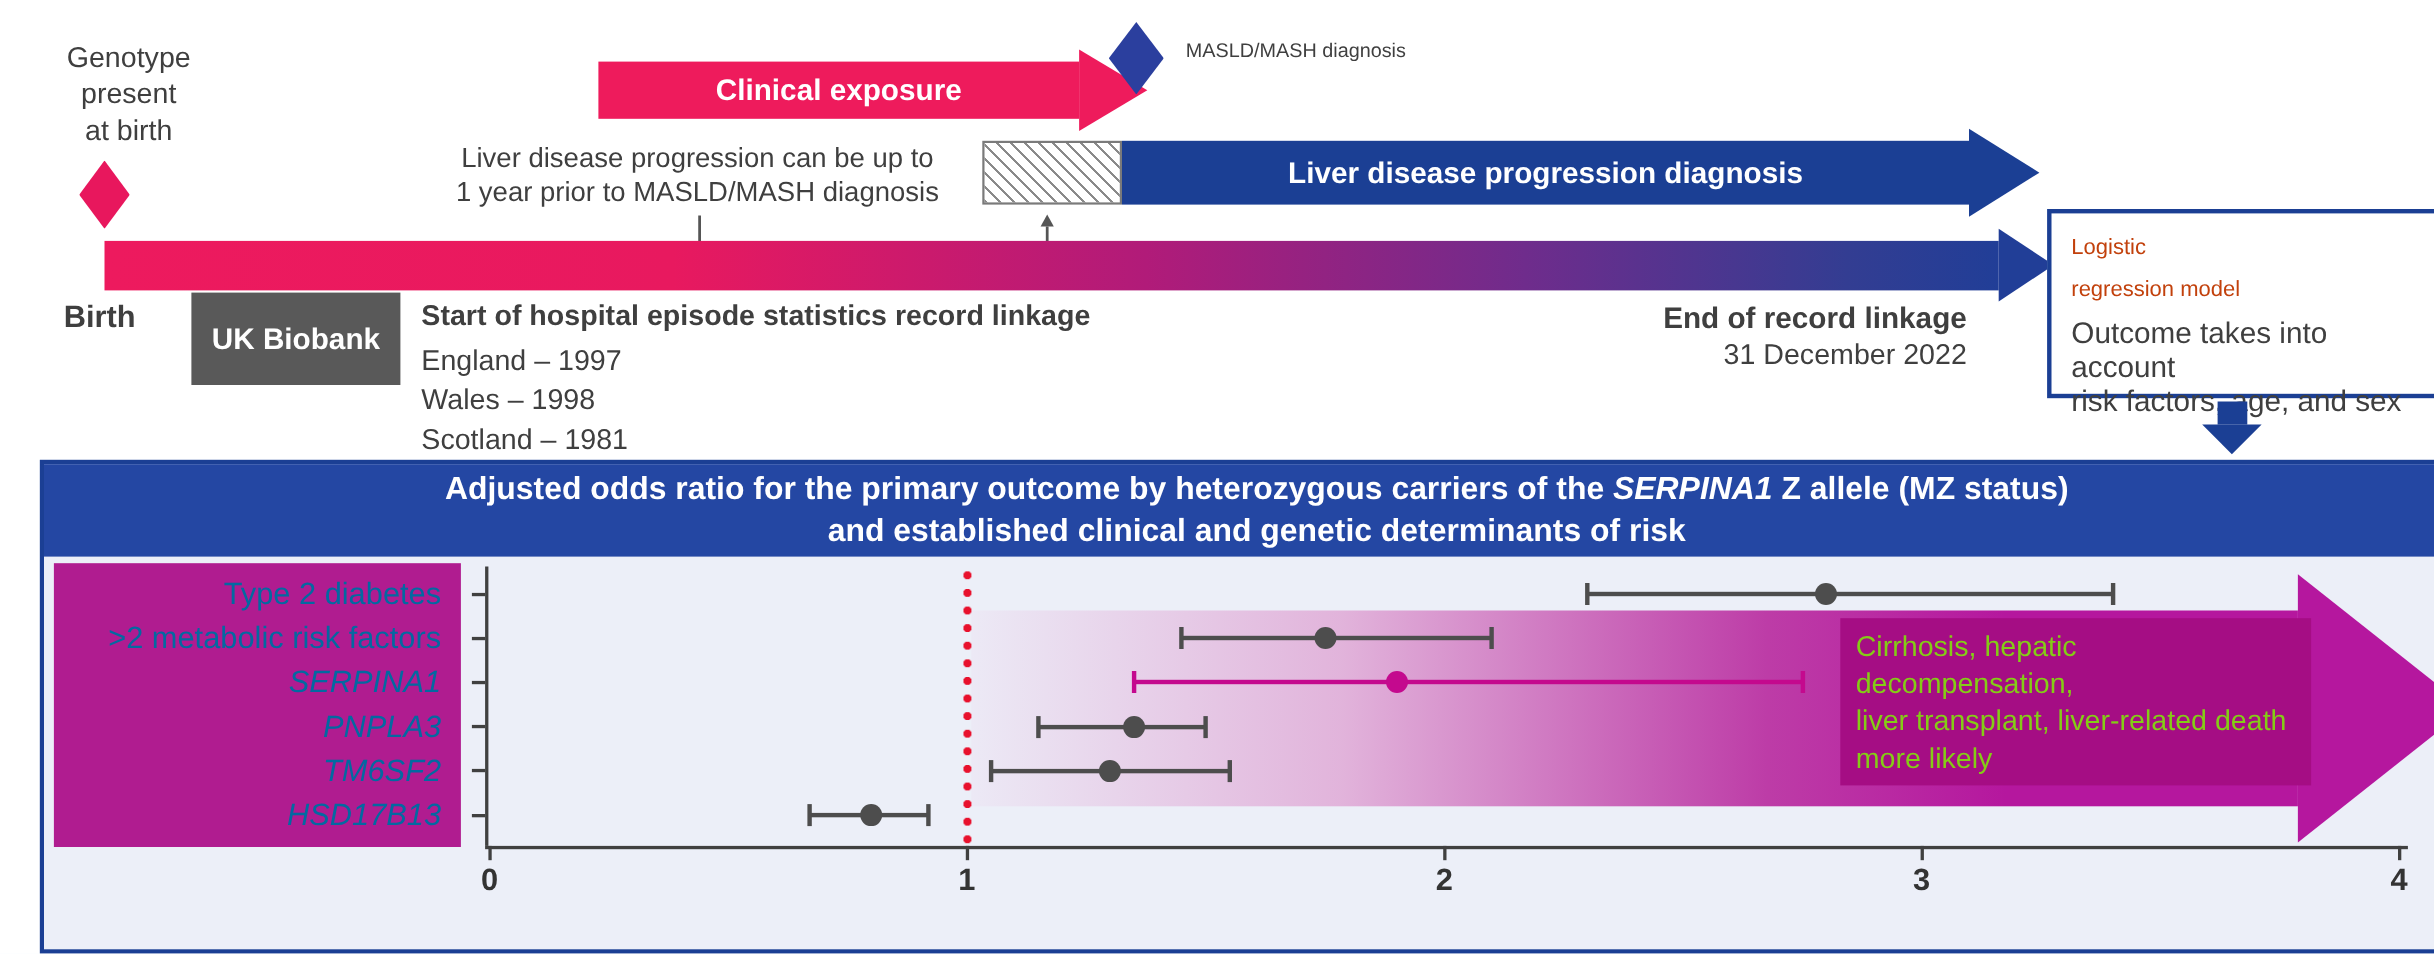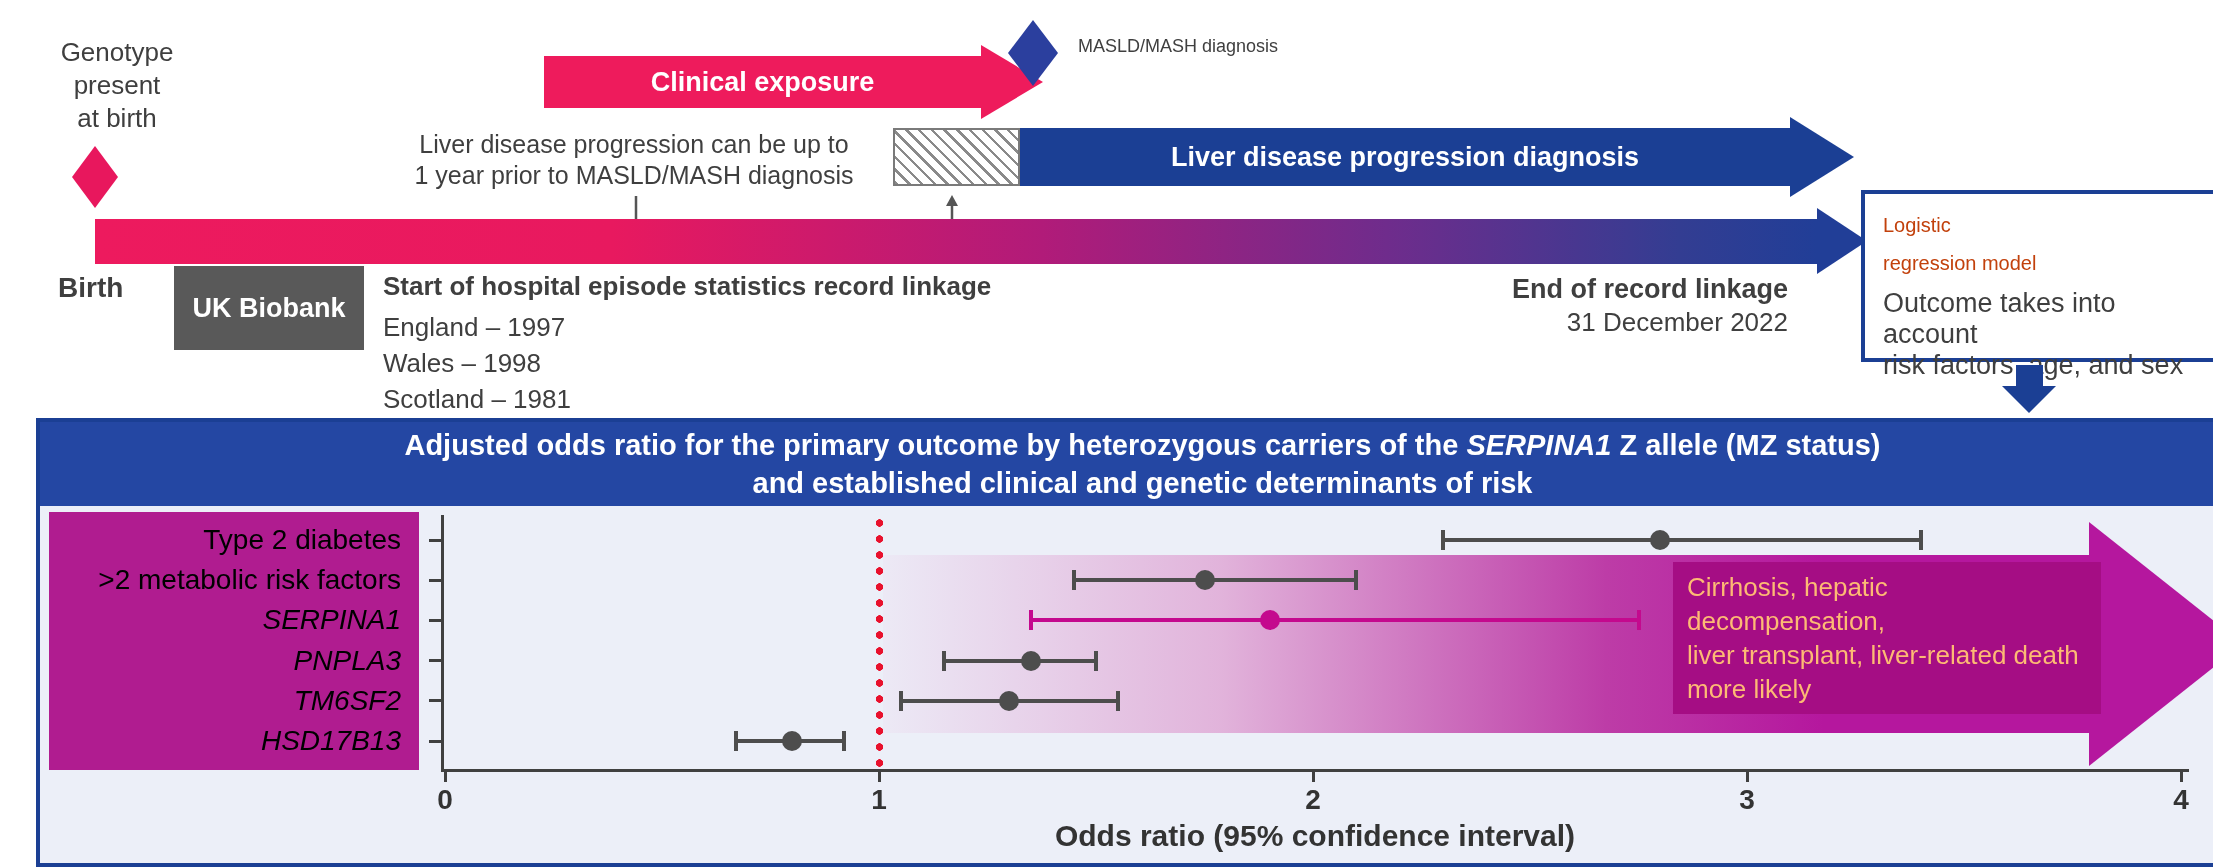--- a/index.html
+++ b/index.html
@@ -65,31 +65,31 @@
   .y-axis{position:absolute;left:401px;top:93px;width:3px;height:254px;background:#404040;}
   .x-axis{position:absolute;left:401px;top:347px;width:1748px;height:3px;background:#404040;}
   .refline{position:absolute;left:835px;top:93px;width:9px;height:254px;z-index:3;
     background-image:radial-gradient(circle,#E8112D 3.5px,rgba(0,0,0,0) 4px);
     background-size:9px 16px;background-position:center top;background-repeat:repeat-y;}
 
   .marrow-body{position:absolute;left:843px;top:133px;width:1206px;height:178px;z-index:1;
     background:linear-gradient(90deg,rgba(237,200,230,0.15) 0%,rgba(215,120,190,0.5) 28%,rgba(185,45,160,0.92) 60%,#B5179E 78%);}
   .marrow-head{position:absolute;left:2049px;top:100px;width:0;height:0;z-index:1;
     border-top:122px solid transparent;border-bottom:122px solid transparent;border-left:154px solid #B5179E;}
-  .marrow-note{position:absolute;left:1633px;top:140px;width:428px;background:#A50D84;color:#fdba74;
+  .marrow-note{position:absolute;left:1633px;top:140px;width:428px;background:#A50D84;color:#84cc16;
     font-size:26px;line-height:34px;padding:8px 14px;box-sizing:border-box;z-index:2;}
 
   .x-title{position:absolute;left:401px;top:397px;width:1748px;text-align:center;
     font-size:30px;font-weight:bold;color:#333;}
 
   #plot-layer{position:absolute;left:0;top:0;width:2205px;height:441px;z-index:4;}
   .tickmark{position:absolute;width:3px;height:13px;background:#404040;}
   .ticklabel{position:absolute;width:80px;text-align:center;font-size:28px;font-weight:bold;color:#333;}
   .rowtick{position:absolute;width:12px;height:3px;background:#404040;}
-  .rowlabel{position:absolute;height:40px;line-height:40px;text-align:right;color:#000000;font-size:28px;}
+  .rowlabel{position:absolute;height:40px;line-height:40px;text-align:right;color:#0369a1;font-size:28px;}
   .rowlabel.italic{font-style:italic;}
   .ciline{position:absolute;height:4px;}
   .cicap{position:absolute;width:4px;height:20px;}
   .cipoint{position:absolute;width:20px;height:20px;border-radius:50%;}
 </style>
 </head>
 <body>
 
 <div class="fig">
 
@@ -158,21 +158,20 @@
     <div class="x-axis"></div>
 
     <div class="marrow-body"></div>
     <div class="marrow-head"></div>
     <div class="marrow-note pre">Cirrhosis, hepatic decompensation,
 liver transplant, liver-related death
 more likely</div>
 
     <div class="refline"></div>
 
-    <div class="x-title">Odds ratio (95% confidence interval)</div>
 
     <div id="plot-layer">
         <div class="tickmark" style="left: 403.5px; top: 347px;"></div>
         <div class="ticklabel" style="left: 365px; top: 362px;">0</div>
         <div class="tickmark" style="left: 837.5px; top: 347px;"></div>
         <div class="ticklabel" style="left: 799px; top: 362px;">1</div>
         <div class="tickmark" style="left: 1271.5px; top: 347px;"></div>
         <div class="ticklabel" style="left: 1233px; top: 362px;">2</div>
         <div class="tickmark" style="left: 1705.5px; top: 347px;"></div>
         <div class="ticklabel" style="left: 1667px; top: 362px;">3</div>

